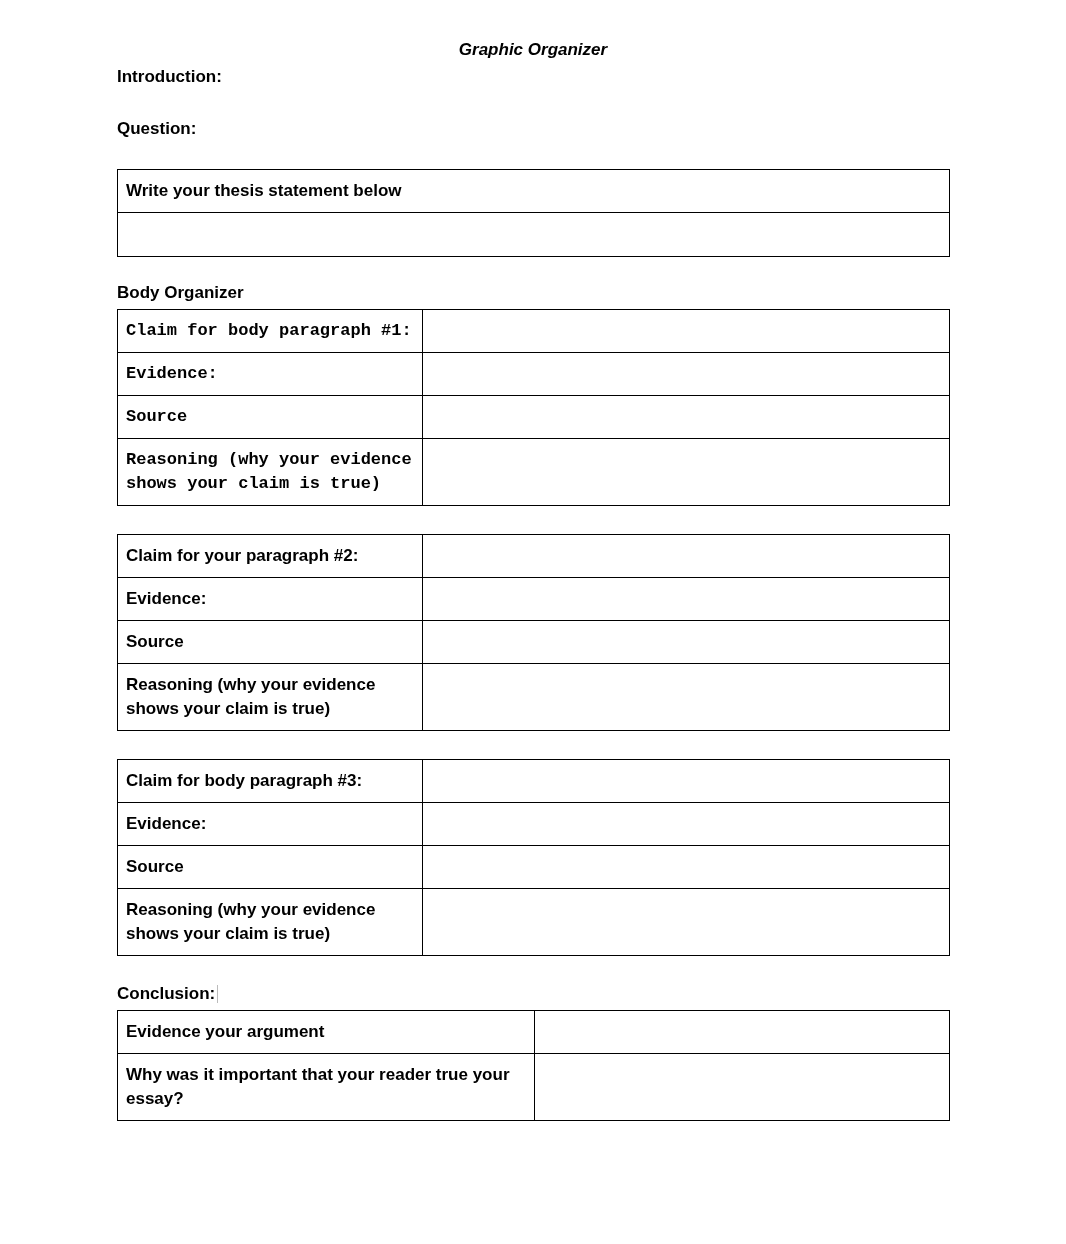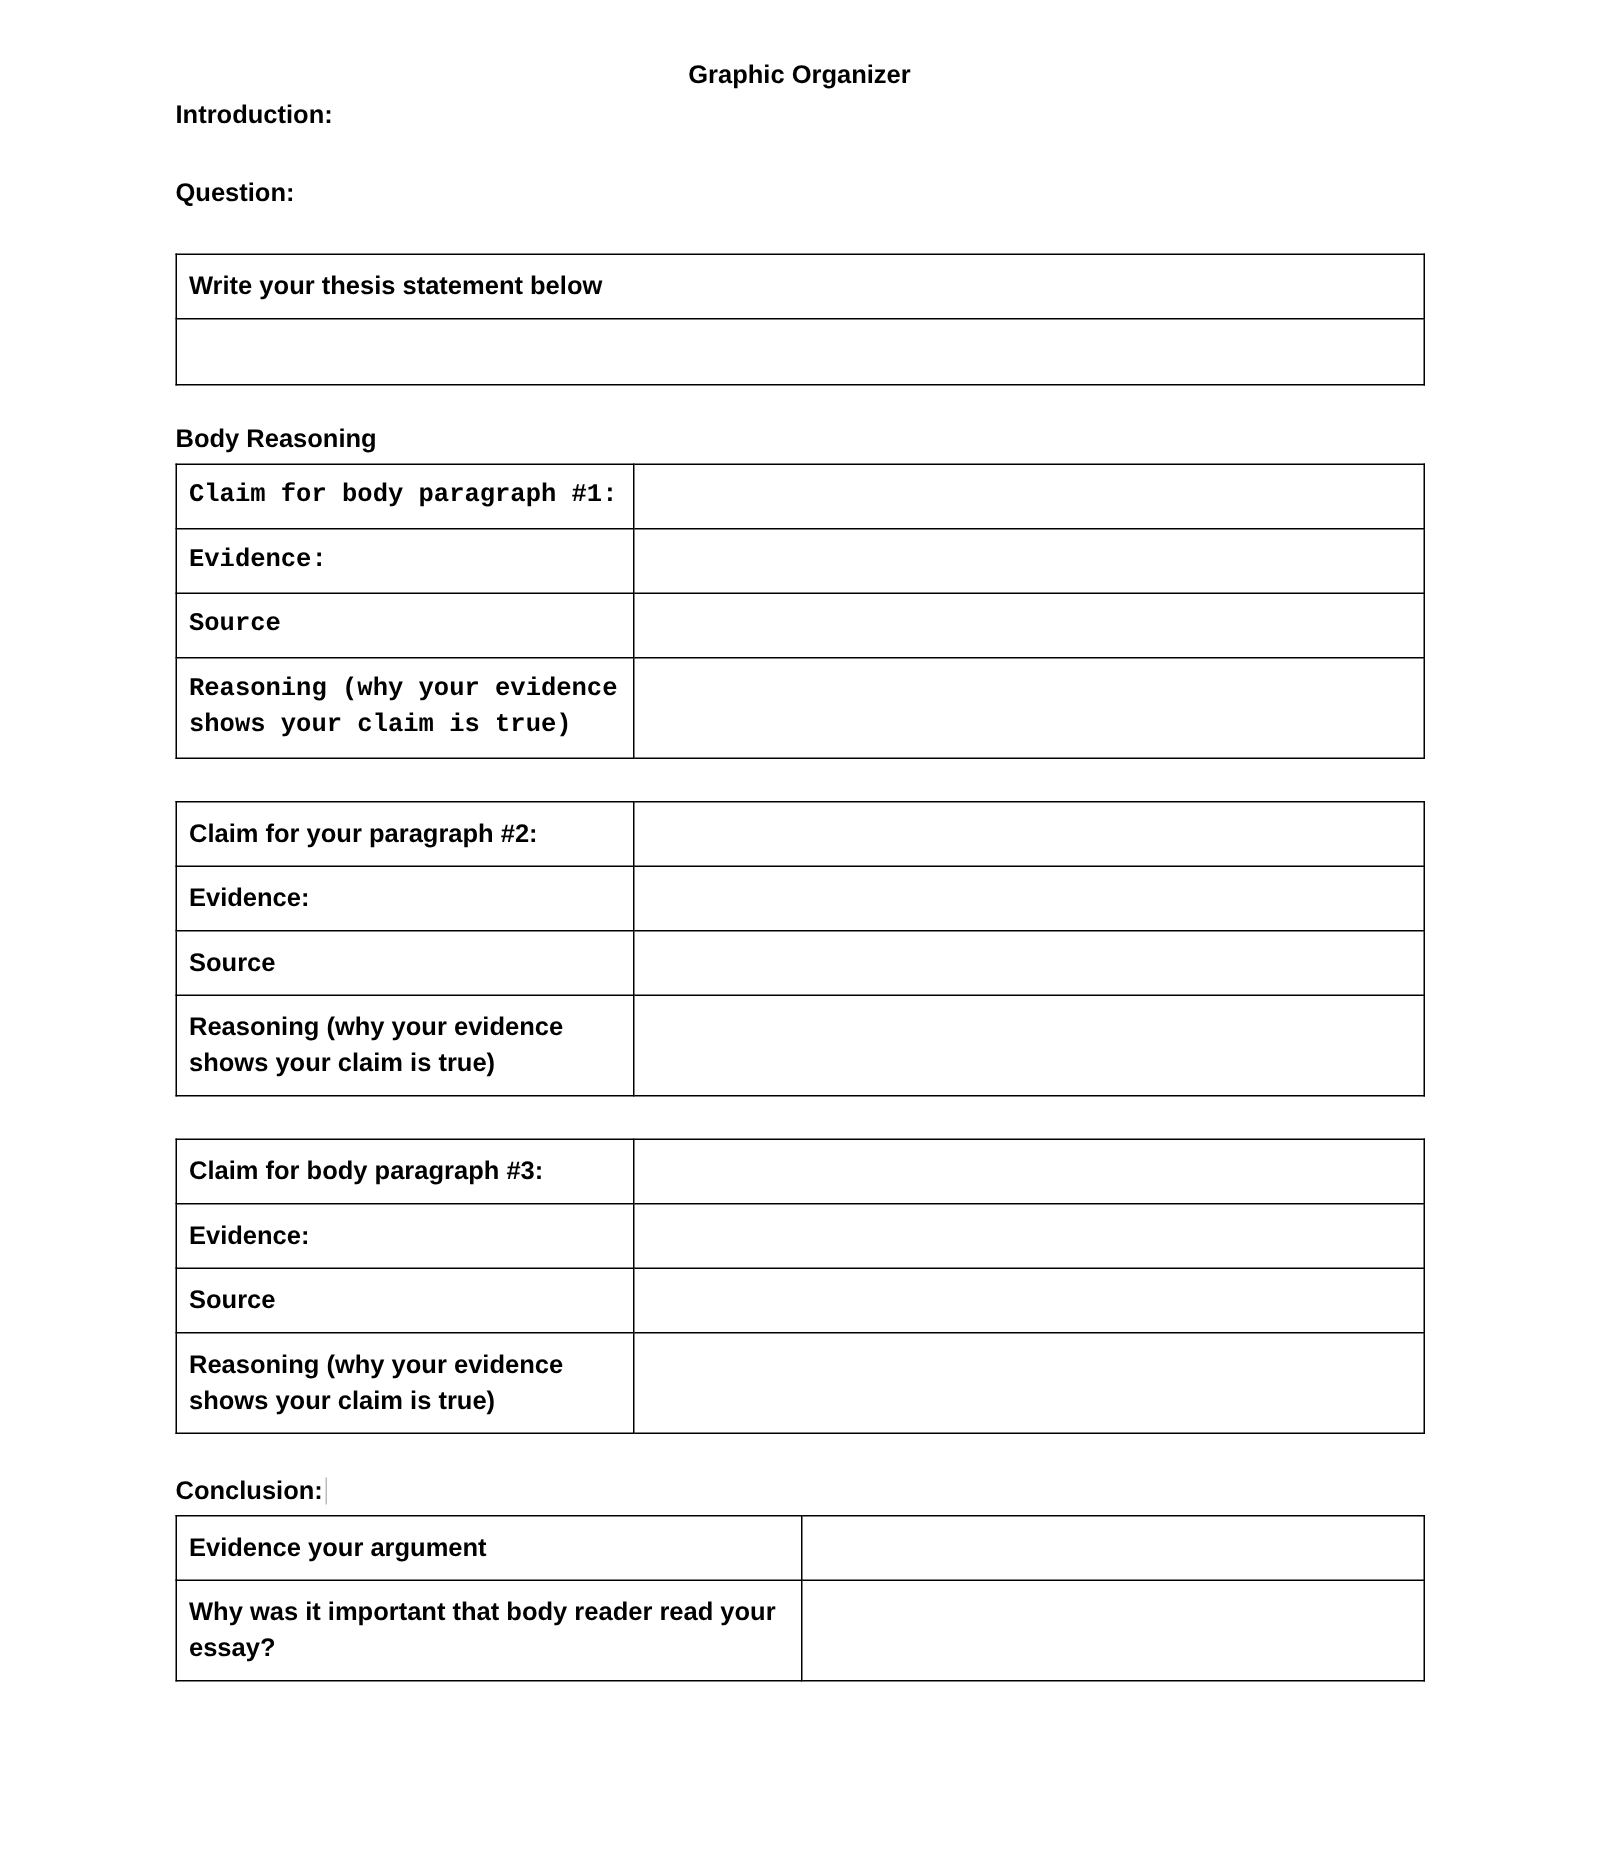--- a/index.html
+++ b/index.html
@@ -17,20 +17,21 @@
     padding: 0 117px;
     background: #ffffff;
     position: relative;
   }
   .doc-title {
     margin-top: 38px;
     text-align: center;
     font-weight: bold;
     font-size: 17px;
     line-height: 24px;
+    font-style: italic;
   }
   .label-line {
     font-weight: bold;
     font-size: 17px;
     line-height: 24px;
   }
   .question-line { margin-top: 28px; }
   .introduction-line { margin-top: 3px; }
   .body-heading { margin-top: 24px; }
   .conclusion-line { margin-top: 26px; position: relative; }
@@ -79,21 +80,21 @@
     <tbody>
         <tr>
       <td>Write your thesis statement below</td>
     </tr>
     <tr class="empty-row">
       <td></td>
     </tr>
   </tbody>
     </table>
 
-  <div class="label-line body-heading">Body Reasoning</div>
+  <div class="label-line body-heading">Body Organizer</div>
 
   <table class="body-table-first">
     <colgroup>
         <col style="width:305px">
         <col style="width:527px">
       </colgroup>
     <tbody>
         <tr>
       <td>Claim for body paragraph #1:</td>
       <td></td>
@@ -171,19 +172,19 @@
     <colgroup>
         <col style="width:417px">
         <col style="width:415px">
       </colgroup>
     <tbody>
         <tr>
       <td>Evidence your argument</td>
       <td></td>
     </tr>
     <tr>
-      <td>Why was it important that body reader read your essay?</td>
+      <td>Why was it important that your reader true your essay?</td>
       <td></td>
     </tr>
   </tbody>
     </table>
 
 </div>
 
 </body></html>

